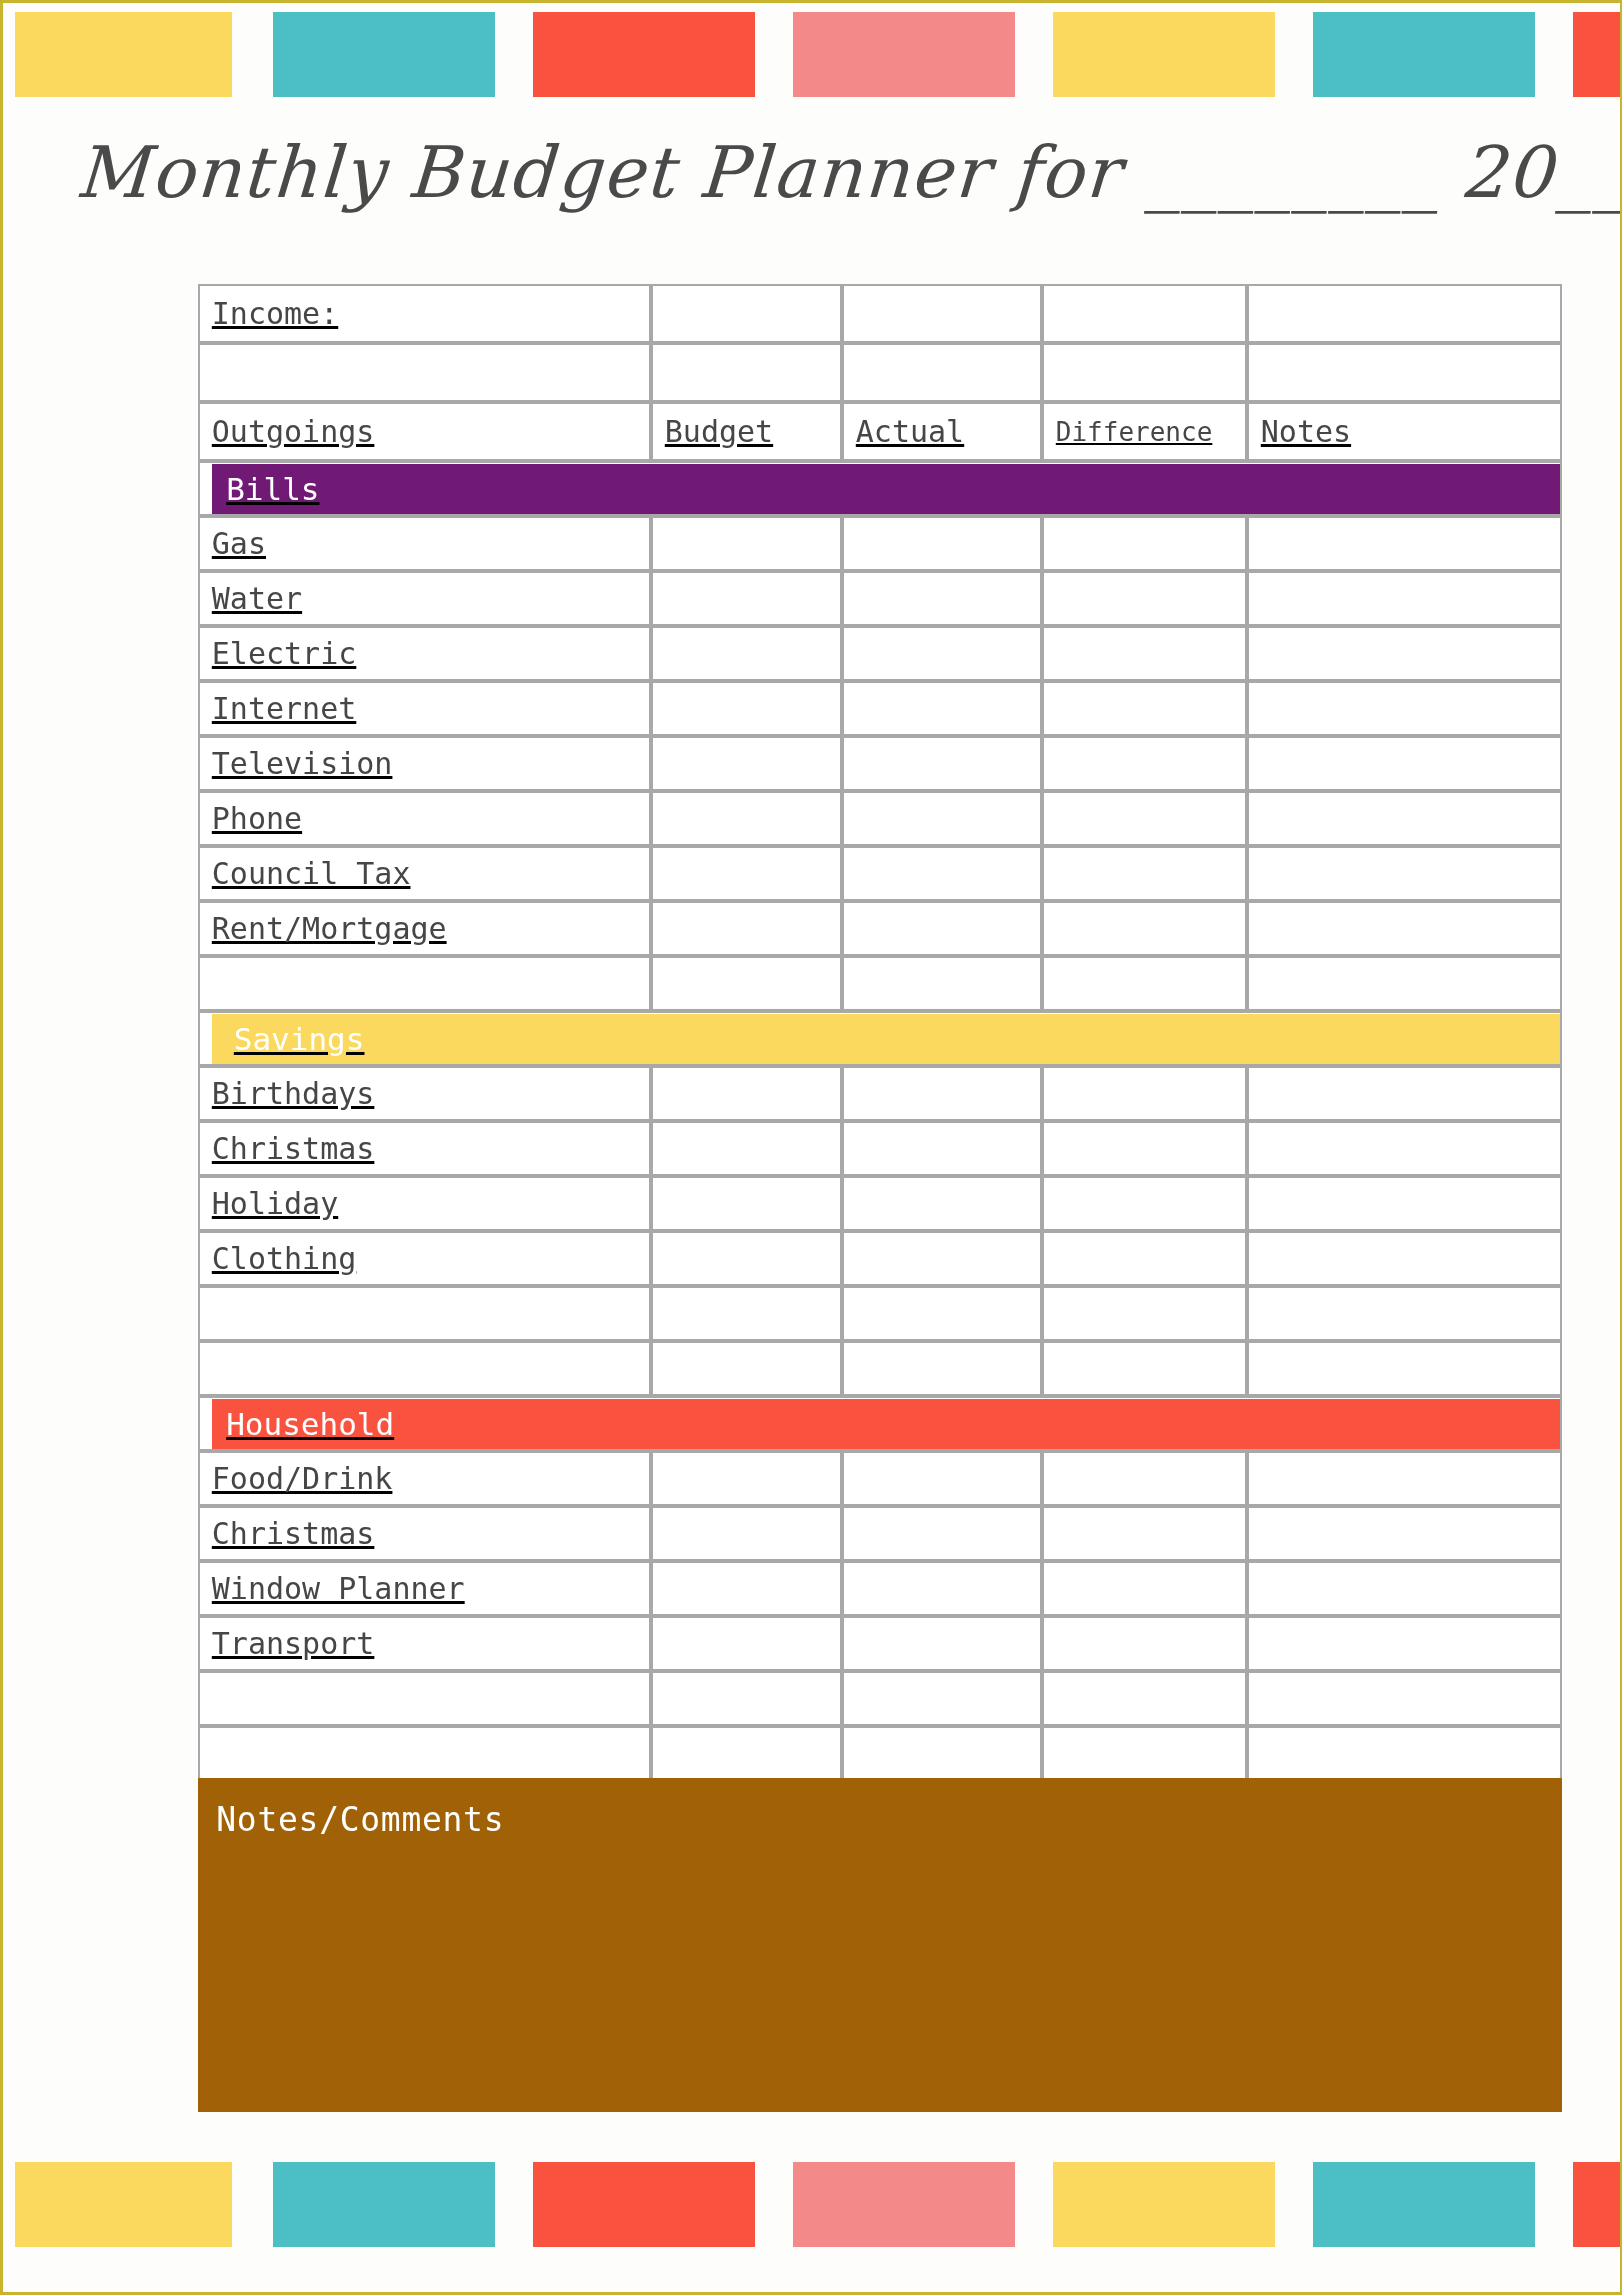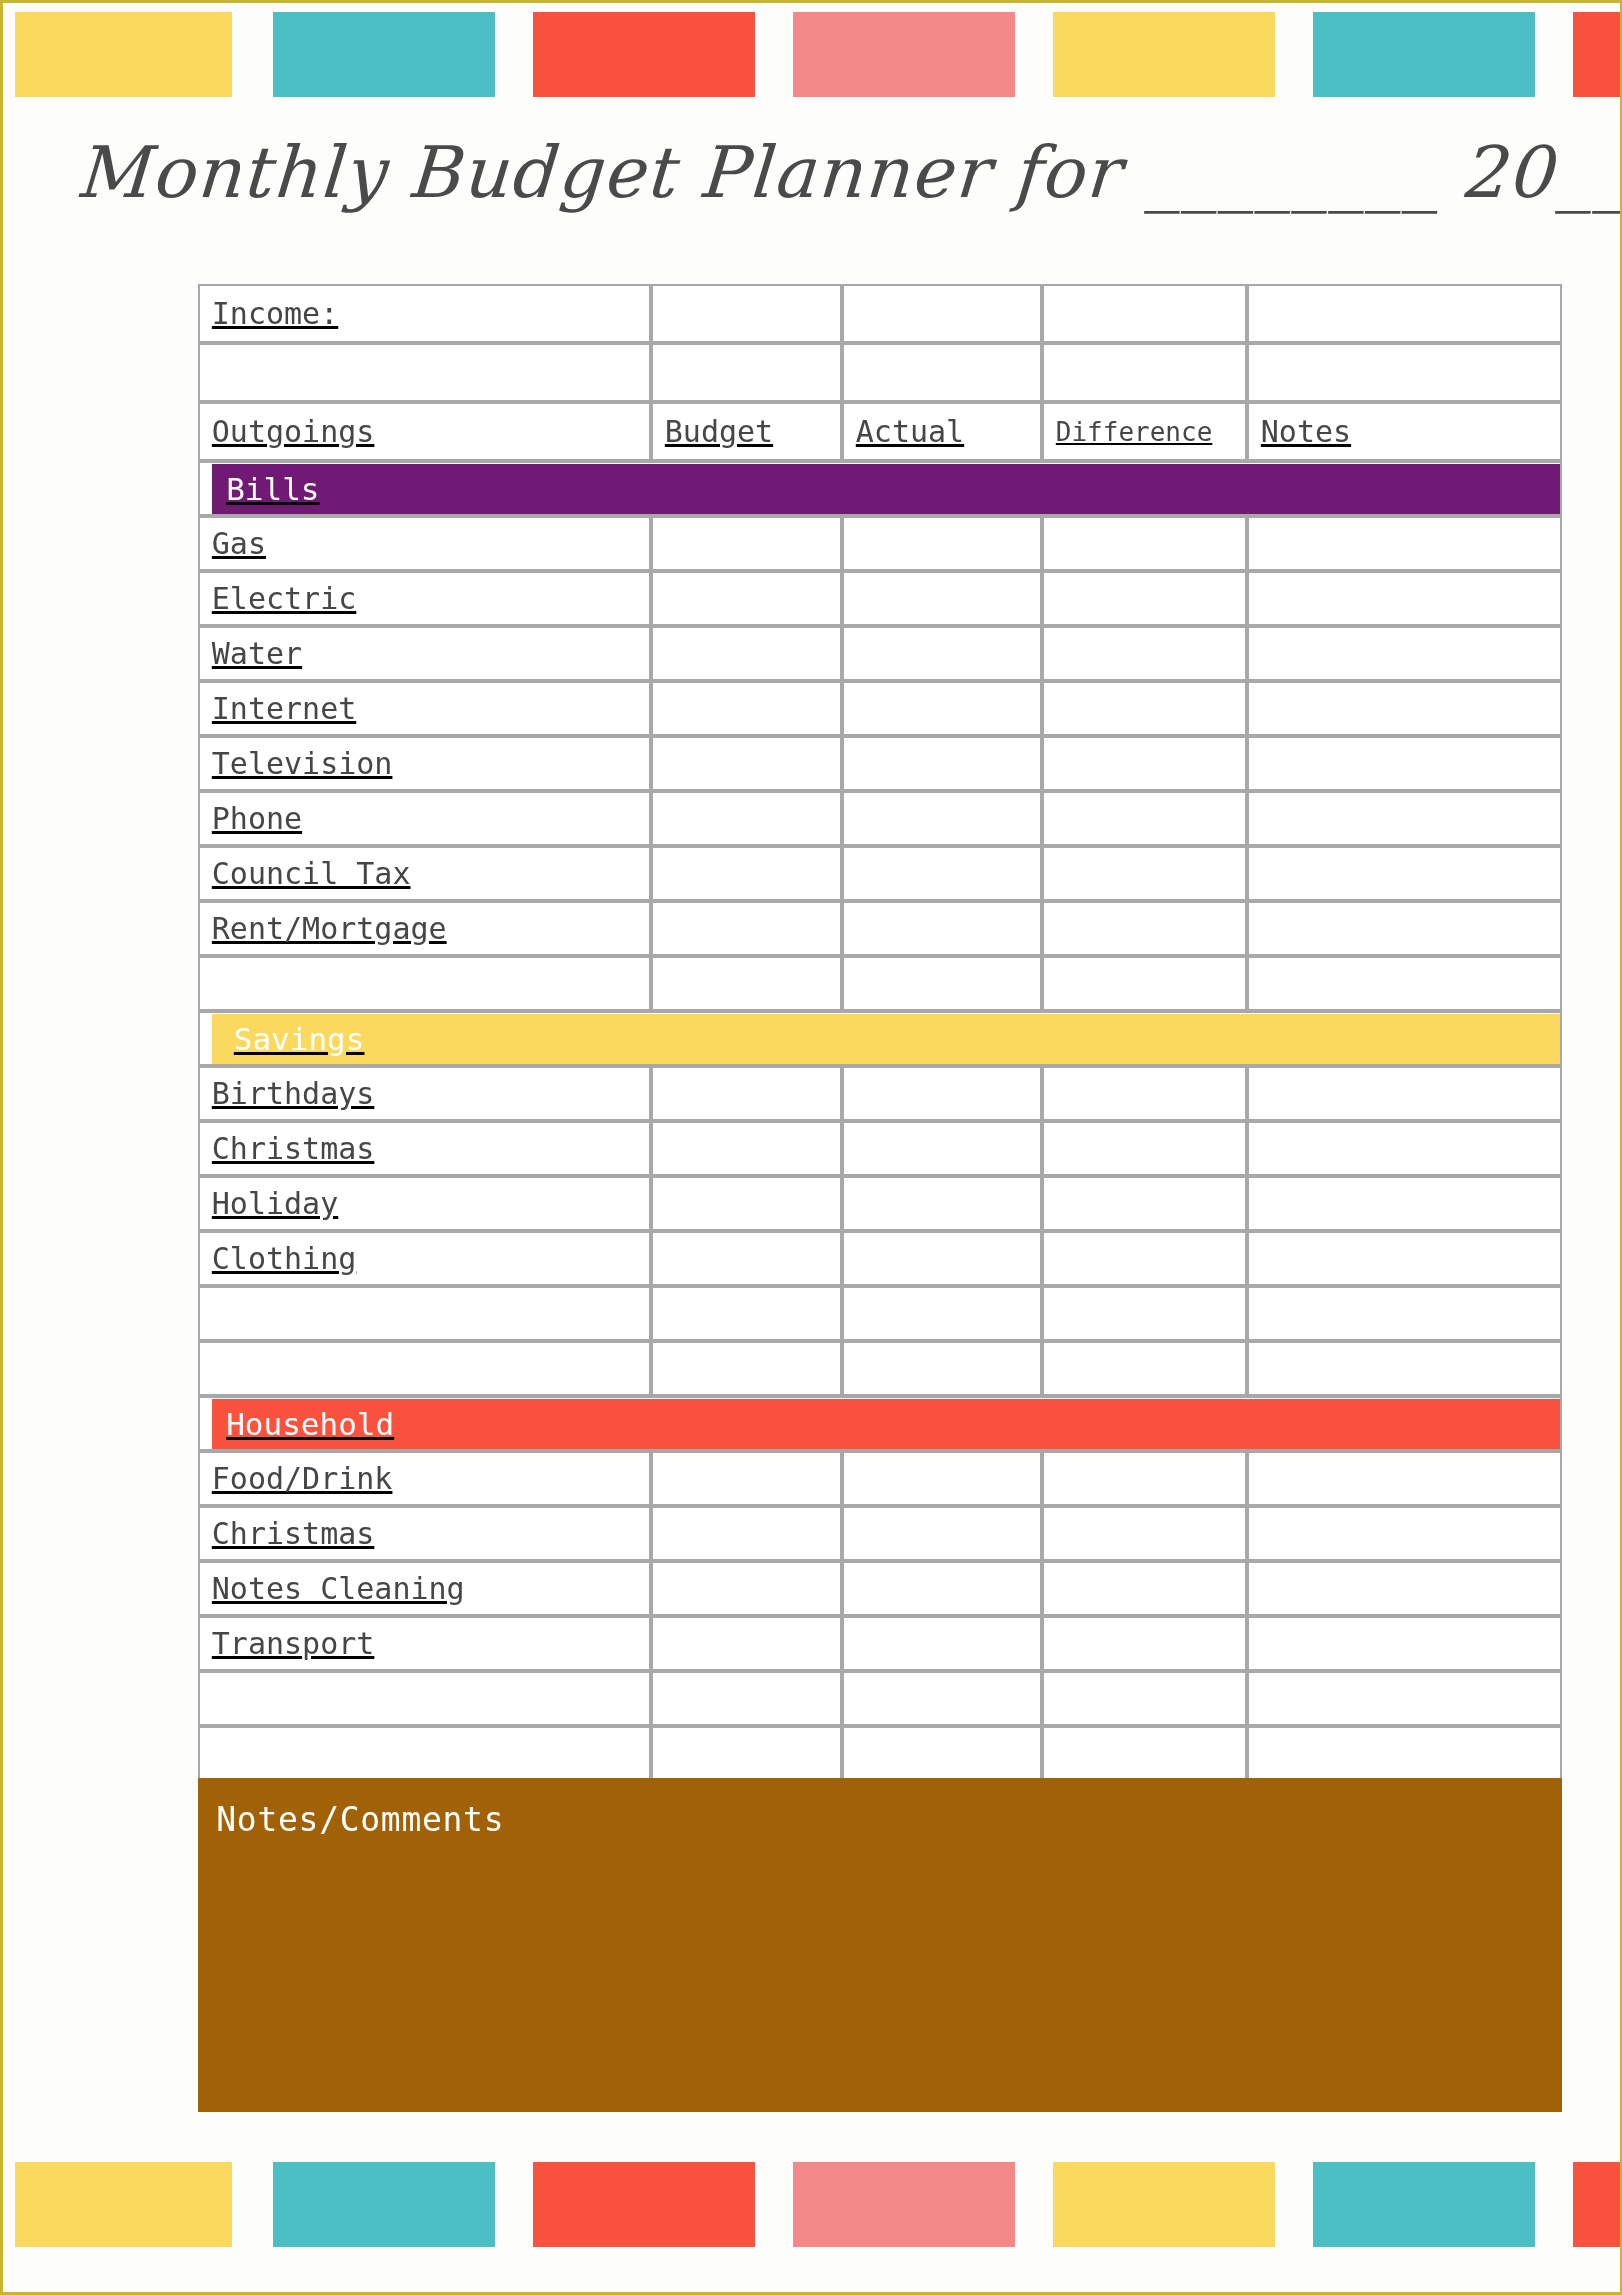--- a/index.html
+++ b/index.html
@@ -197,28 +197,28 @@
         </tr>
 
         <tr>
           <td>Gas</td>
           <td></td>
           <td></td>
           <td></td>
           <td></td>
         </tr>
         <tr>
+          <td>Water</td>
+          <td></td>
+          <td></td>
+          <td></td>
+          <td></td>
+        </tr>
+        <tr>
           <td>Electric</td>
-          <td></td>
-          <td></td>
-          <td></td>
-          <td></td>
-        </tr>
-        <tr>
-          <td>Water</td>
           <td></td>
           <td></td>
           <td></td>
           <td></td>
         </tr>
         <tr>
           <td>Internet</td>
           <td></td>
           <td></td>
           <td></td>
@@ -323,21 +323,21 @@
           <td></td>
         </tr>
         <tr>
           <td>Christmas</td>
           <td></td>
           <td></td>
           <td></td>
           <td></td>
         </tr>
         <tr>
-          <td>Notes Cleaning</td>
+          <td>Window Planner</td>
           <td></td>
           <td></td>
           <td></td>
           <td></td>
         </tr>
         <tr>
           <td>Transport</td>
           <td></td>
           <td></td>
           <td></td>

